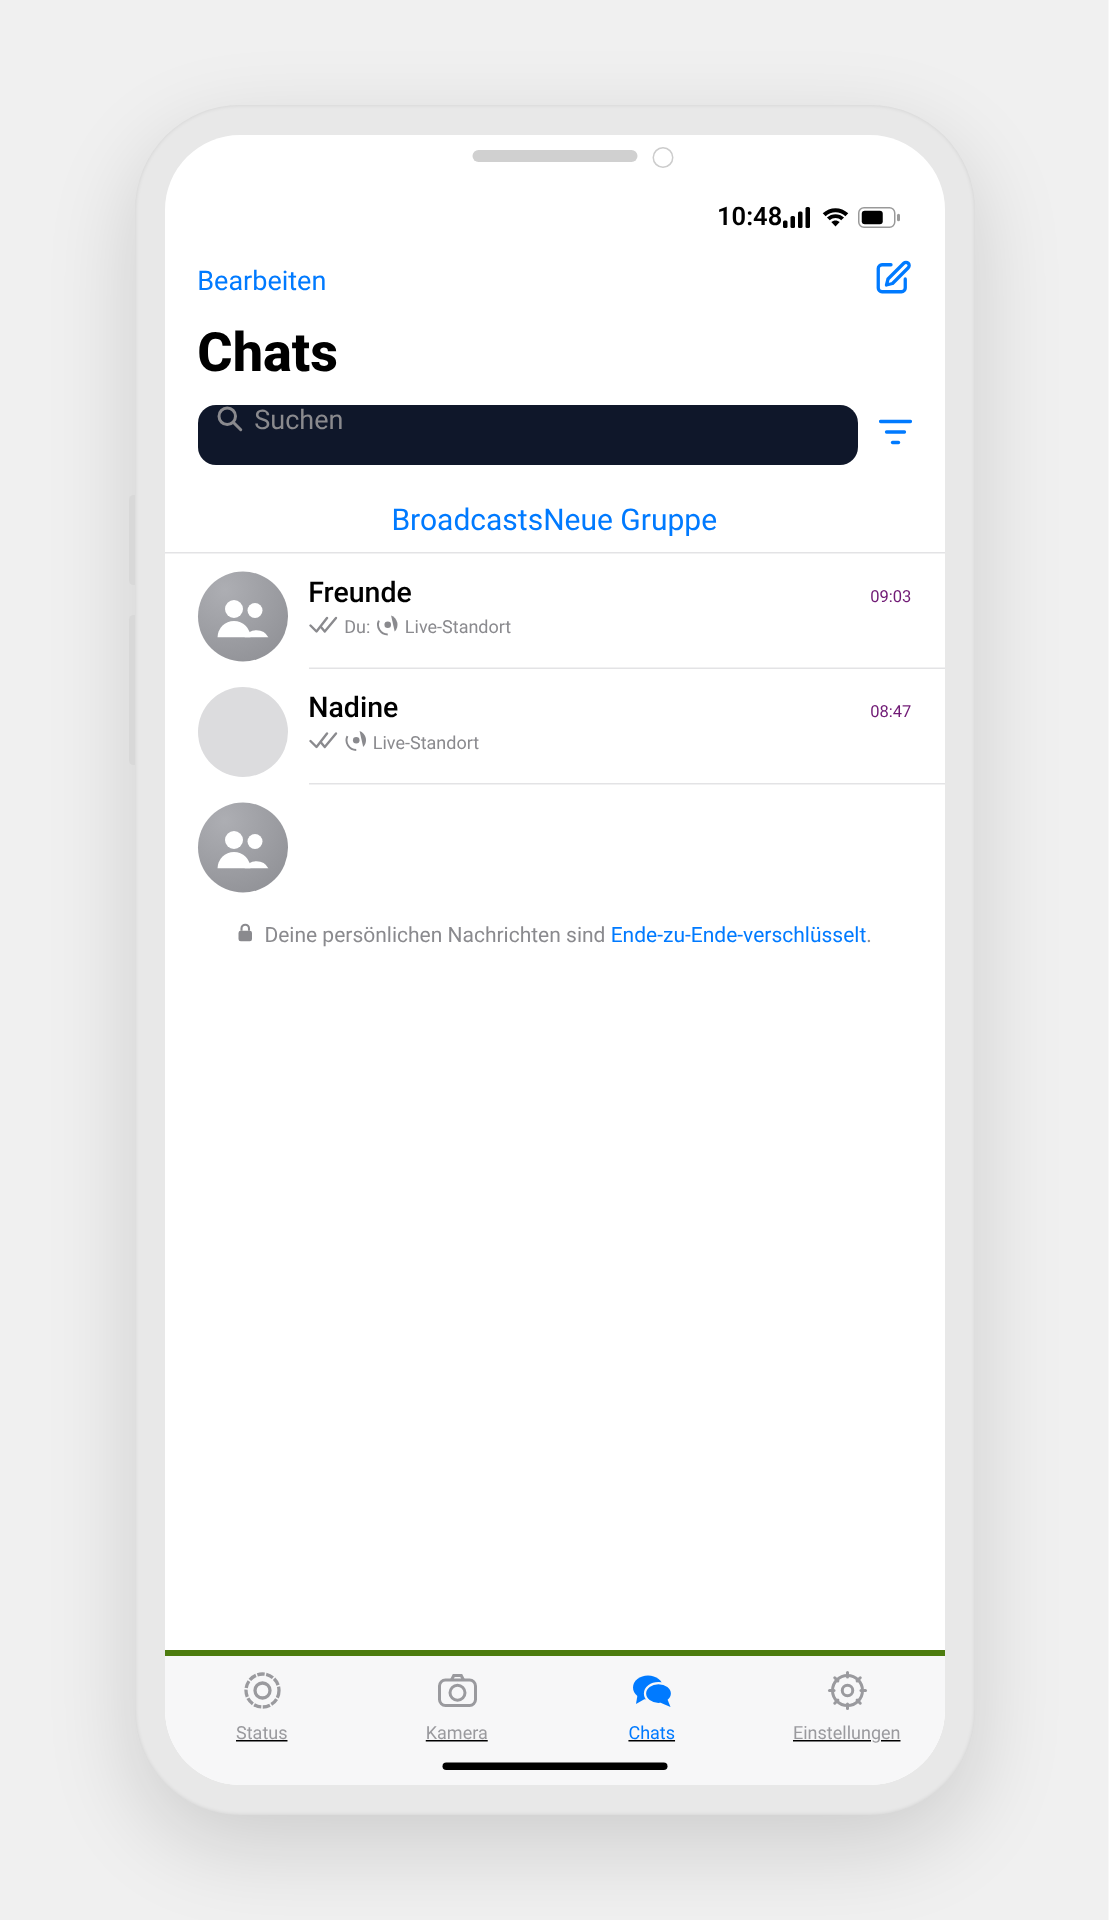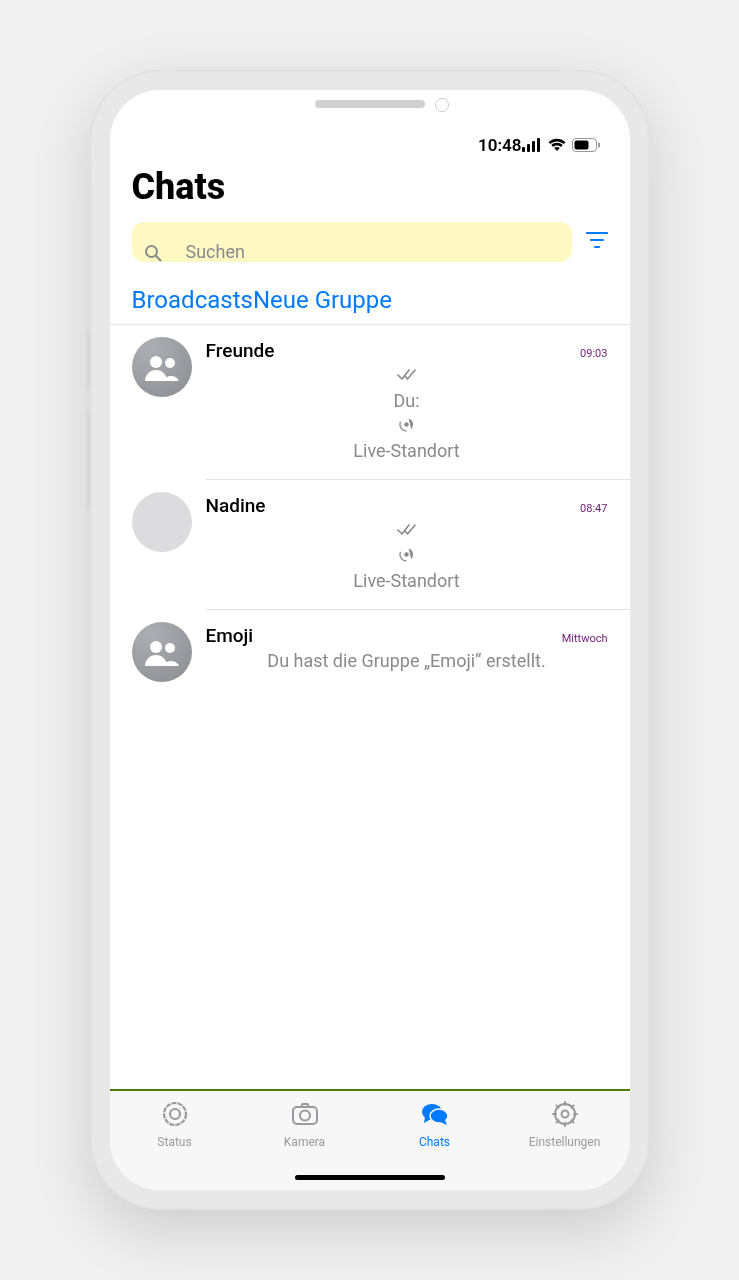--- a/index.html
+++ b/index.html
@@ -85,35 +85,35 @@
   .nav-edit { color:#007aff; font-size:18px; cursor:pointer;}
   .compose-icon { color:#007aff; cursor:pointer; }
   .title-row { padding: 6px 22px 10px; }
   .page-title { font-size: 36px; font-weight: 800; color:#000;}
   .search-row {
     padding: 4px 22px 6px;
     display:flex; align-items:center; gap:14px;
   }
   .search-field {
     flex:1;
-    background:#fef9c3;
+    background:#0f172a;
     border-radius:12px;
     height:40px;
-    display:flex; align-items:flex-end;
+    display:flex; align-items:flex-start;
     padding:0 12px;
-    gap:24px;
+    gap:8px;
     color:#8a8a8e;
     font-size:18px;
   }
   .filter-icon { color:#007aff; cursor:pointer;}
   .lists-row {
-    padding: 18px 22px 10px;
+    padding: 18px 35px 10px;
     display:flex;
-    justify-content:flex-start;
-    font-size:24px;
+    justify-content:center;
+    font-size:20px;
     color:#007aff;
   }
   .lists-row span { cursor:pointer;}
   .chat-list { border-top:1px solid #e3e3e5;}
   .chat-row {
     display:flex;
     padding: 12px 0 0 22px;
     cursor:pointer;
   }
   .avatar {
@@ -137,40 +137,41 @@
     text-align:right;
   }
   .chat-row:last-child .chat-body { border-bottom:none; }
   .chat-top {
     display:flex; justify-content:space-between; align-items:baseline;
   }
   .chat-name { font-size:19px; font-weight:500; color:#000;}
   .chat-time { font-size:11px; color:#701a75; }
   .chat-msg {
     display:flex; align-items:center; gap:4px;
-    font-size:18px; color:#8a8a8e; margin-top:3px;
-    white-space:nowrap; overflow:hidden; text-overflow:ellipsis;flex-direction:column;
+    font-size:12px; color:#8a8a8e; margin-top:3px;
+    white-space:nowrap; overflow:hidden; text-overflow:ellipsis;
   }
   .chat-msg svg { flex-shrink:0; }
   .encryption-note {
     text-align:center;
     padding: 20px 40px;
     font-size:14px;
     color:#8a8a8e;
     line-height:1.4;
   }
   .encryption-note .lock { margin-right:4px; }
   .e2e { color:#007aff; cursor:pointer;}
   .spacer { flex:1; }
   .tab-bar {
-    height: 101px;
+    height: 90px;
     background:#f7f7f8;
-    border-top:2px solid #4d7c0f;
+    border-top:4px solid #4d7c0f;
     display:flex;
     padding-top:8px;
+    text-decoration:underline;
   }
   .tab {
     flex:1;
     display:flex; flex-direction:column; align-items:center;
     gap:3px;
     color:#9a9a9e;
     font-size:12px;
     cursor:pointer;
   }
   .tab.active { color:#007aff; }
@@ -203,20 +204,29 @@
             <path d="M9 13 L6.2 10 C7.7 8.6 10.3 8.6 11.8 10 Z M3.3 7 C6.4 4 11.6 4 14.7 7 L12.8 8.9 C10.7 6.9 7.3 6.9 5.2 8.9 Z M0.5 4.2 C5.2 -0.4 12.8 -0.4 17.5 4.2 L15.6 6.1 C12 2.6 6 2.6 2.4 6.1 Z" fill="#000"></path>
           </svg>
         <svg width="28" height="14" viewBox="0 0 28 14">
             <rect x="0.5" y="0.5" width="24" height="13" rx="3.5" fill="none" stroke="#000" stroke-opacity="0.4"></rect>
             <rect x="2.5" y="2.5" width="14" height="9" rx="2" fill="#000"></rect>
             <rect x="26" y="4.5" width="2" height="5" rx="1" fill="#000" fill-opacity="0.4"></rect>
           </svg>
       </div>
     </div>
 
+    <div class="nav-bar">
+      <span class="nav-edit">Bearbeiten</span>
+      <span class="compose-icon">
+        <svg width="26" height="26" viewBox="0 0 26 26" fill="none" stroke="#007aff" stroke-width="2.2" stroke-linecap="round" stroke-linejoin="round">
+            <path d="M12 4.5H6a2.5 2.5 0 0 0-2.5 2.5v13A2.5 2.5 0 0 0 6 22.5h13a2.5 2.5 0 0 0 2.5-2.5v-6"></path>
+            <path d="M20.5 3.5a2.1 2.1 0 0 1 3 3L13 17l-4 1 1-4 10.5-10.5z"></path>
+          </svg>
+      </span>
+    </div>
 
     <div class="title-row">
       <h1 class="page-title">Chats</h1>
     </div>
 
     <div class="search-row">
       <div class="search-field">
         <svg width="18" height="18" viewBox="0 0 18 18" fill="none" stroke="#8a8a8e" stroke-width="2">
             <circle cx="7.5" cy="7.5" r="5.5"></circle>
             <line x1="12" y1="12" x2="16.5" y2="16.5" stroke-linecap="round"></line>
@@ -290,32 +300,31 @@
         </div>
         <div class="chat-row">
           <div class="avatar group">
             <svg width="36" height="28" viewBox="0 0 36 28" fill="#fff">
               <circle cx="12" cy="9" r="6"></circle>
               <path d="M1 28 a11 11 0 0 1 22 0 z"></path>
               <circle cx="26" cy="10" r="5"></circle>
               <path d="M19 28 a9 9 0 0 1 16 0 z"></path>
             </svg>
           </div>
-          <div class="chat-body">
-            <div class="chat-top">
-              <span class="chat-name">Emoji</span>
-              <span class="chat-time">Mittwoch</span>
-            </div>
-            <div class="chat-msg">
-              <span>Du hast die Gruppe „Emoji“ erstellt.</span>
-            </div>
-          </div>
         </div>
       </div>
 
+    <div class="encryption-note">
+      <span class="lock">
+        <svg width="11" height="13" viewBox="0 0 11 13" fill="#8a8a8e">
+            <rect x="1" y="5.5" width="9" height="7" rx="1.5"></rect>
+            <path d="M3 5.5 V4 a2.5 2.5 0 0 1 5 0 v1.5" fill="none" stroke="#8a8a8e" stroke-width="1.4"></path>
+          </svg>
+      </span><span>Deine persönlichen Nachrichten sind </span><span class="e2e">Ende-zu-Ende-verschlüsselt</span><span>.</span>
+    </div>
 
     <div class="spacer"></div>
 
     <div class="tab-bar" id="tab-bar">
         <div class="tab">
           <span><svg viewBox="0 0 30 30" fill="none" stroke="currentColor" stroke-width="2.2">
               <circle cx="15" cy="15" r="11" stroke-dasharray="5 1"></circle>
               <circle cx="15" cy="15" r="5"></circle>
             </svg></span>
           <span>Status</span>

